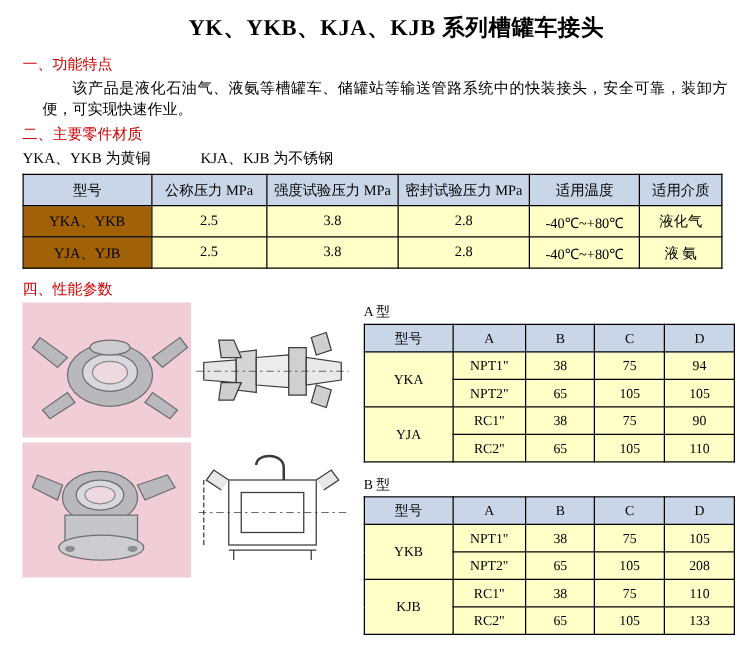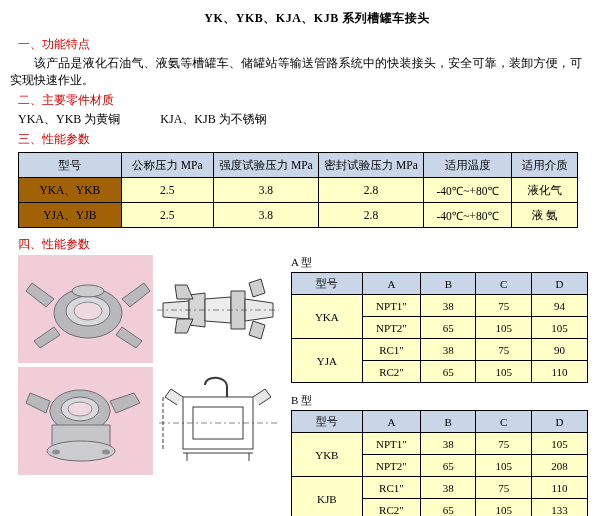--- a/index.html
+++ b/index.html
@@ -15,39 +15,39 @@
     position: relative;
     overflow: hidden;
   }
   .page {
     position: relative;
     width: 600px;
     height: 516px;
   }
   .title {
     text-align: center;
-    font-size: 12px;
+    font-size: 18px;
     font-weight: bold;
     font-family: "Liberation Serif", serif;
     letter-spacing: 0.5px;
     padding-top: 10px;
     padding-bottom: 6px;
     padding-left: 34px;
   }
   .section-head {
     color: #cc0000;
     font-weight: normal;
     font-size: 12px;
     margin: 3px 0 2px 18px;
     font-family: "Liberation Serif", serif;
   }
   .body-text {
     font-size: 12px;
     line-height: 17px;
-    margin: 0 18px 0 10px;
+    margin: 0 18px 0 34px;
     text-align: justify;
     font-family: "Liberation Serif", serif;
   }
   .body-text.indent {
     text-indent: 24px;
   }
   .mat-line {
     font-size: 12px;
     margin: 0 18px;
     font-family: "Liberation Serif", serif;
@@ -154,21 +154,20 @@
   <div class="section-head">一、功能特点</div>
   <div class="body-text indent">该产品是液化石油气、液氨等槽罐车、储罐站等输送管路系统中的快装接头，安全可靠，装卸方便，可实现快速作业。</div>
 
   <div class="section-head">二、主要零件材质</div>
   <div class="mat-line">
     <span>YKA、YKB 为黄铜</span>
     <span class="gap"></span>
     <span>KJA、KJB 为不锈钢</span>
   </div>
 
-  <div class="section-head">三、性能参数</div>
 
   <table class="perf">
     <thead>
       <tr>
         <th style="width:103px">型号</th>
         <th style="width:93px">公称压力 MPa</th>
         <th style="width:107px">强度试验压力 MPa</th>
         <th style="width:107px">密封试验压力 MPa</th>
         <th style="width:85px">适用温度</th>
         <th style="width:65px">适用介质</th>

